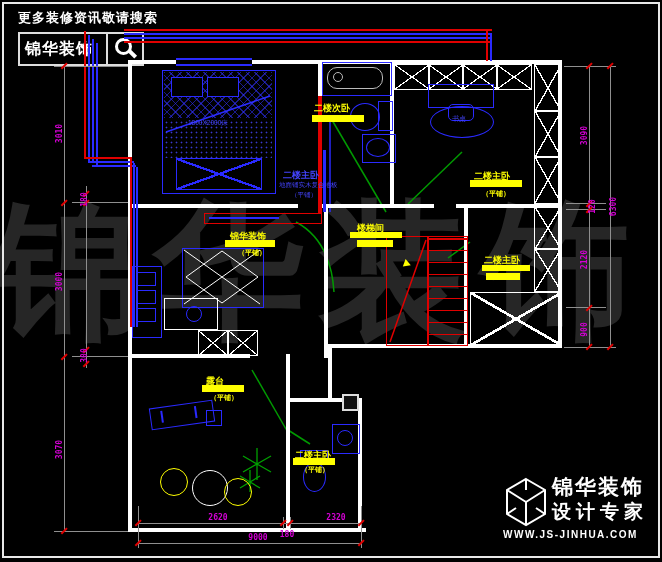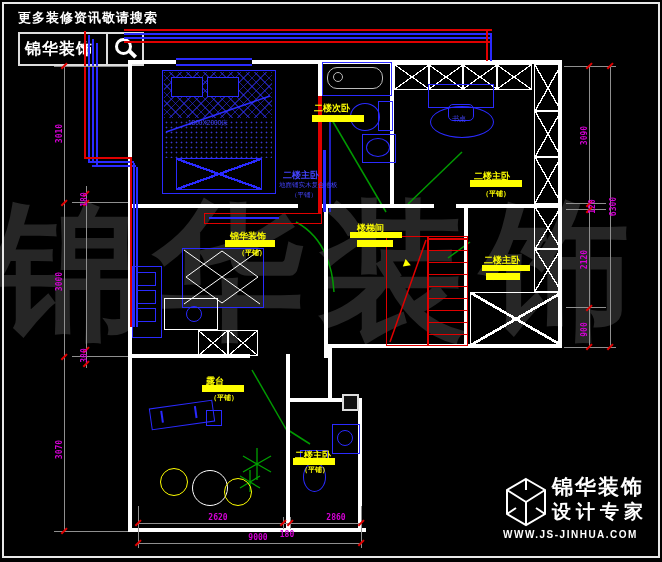--- a/index.html
+++ b/index.html
@@ -307,21 +307,21 @@
     <div class="vdim" style="left:44px;top:445px">3070</div>
     <div class="vdim" style="left:69px;top:195px">180</div>
     <div class="vdim" style="left:69px;top:351px">300</div>
     <div class="vdim" style="left:569px;top:131px">3090</div>
     <div class="vdim" style="left:569px;top:255px">2120</div>
     <div class="vdim" style="left:569px;top:325px">900</div>
     <div class="vdim" style="left:577px;top:202px">120</div>
     <div class="vdim" style="left:598px;top:202px">6300</div>
     <div class="hdim" style="left:198px;top:513px">2620</div>
     <div class="hdim" style="left:272px;top:530px;width:30px">180</div>
-    <div class="hdim" style="left:316px;top:513px">2860</div>
+    <div class="hdim" style="left:316px;top:513px">2320</div>
     <div class="hdim" style="left:238px;top:533px">9000</div>
   </div>
 
   <div class="abs" style="left:0;top:0;width:0;height:0;">
     <svg class="abs" style="left:504px;top:476px" width="44" height="52">
       <g stroke="#fff" stroke-width="2" fill="none">
         <path d="M22,3 L41,14 L41,38 L22,49 L3,38 L3,14 Z"></path>
         <path d="M22,26 L3,14 M22,26 L41,14 M22,26 L22,49"></path>
         <path d="M22,3 L22,14 M3,38 L12,32 M41,38 L32,32"></path>
       </g>

